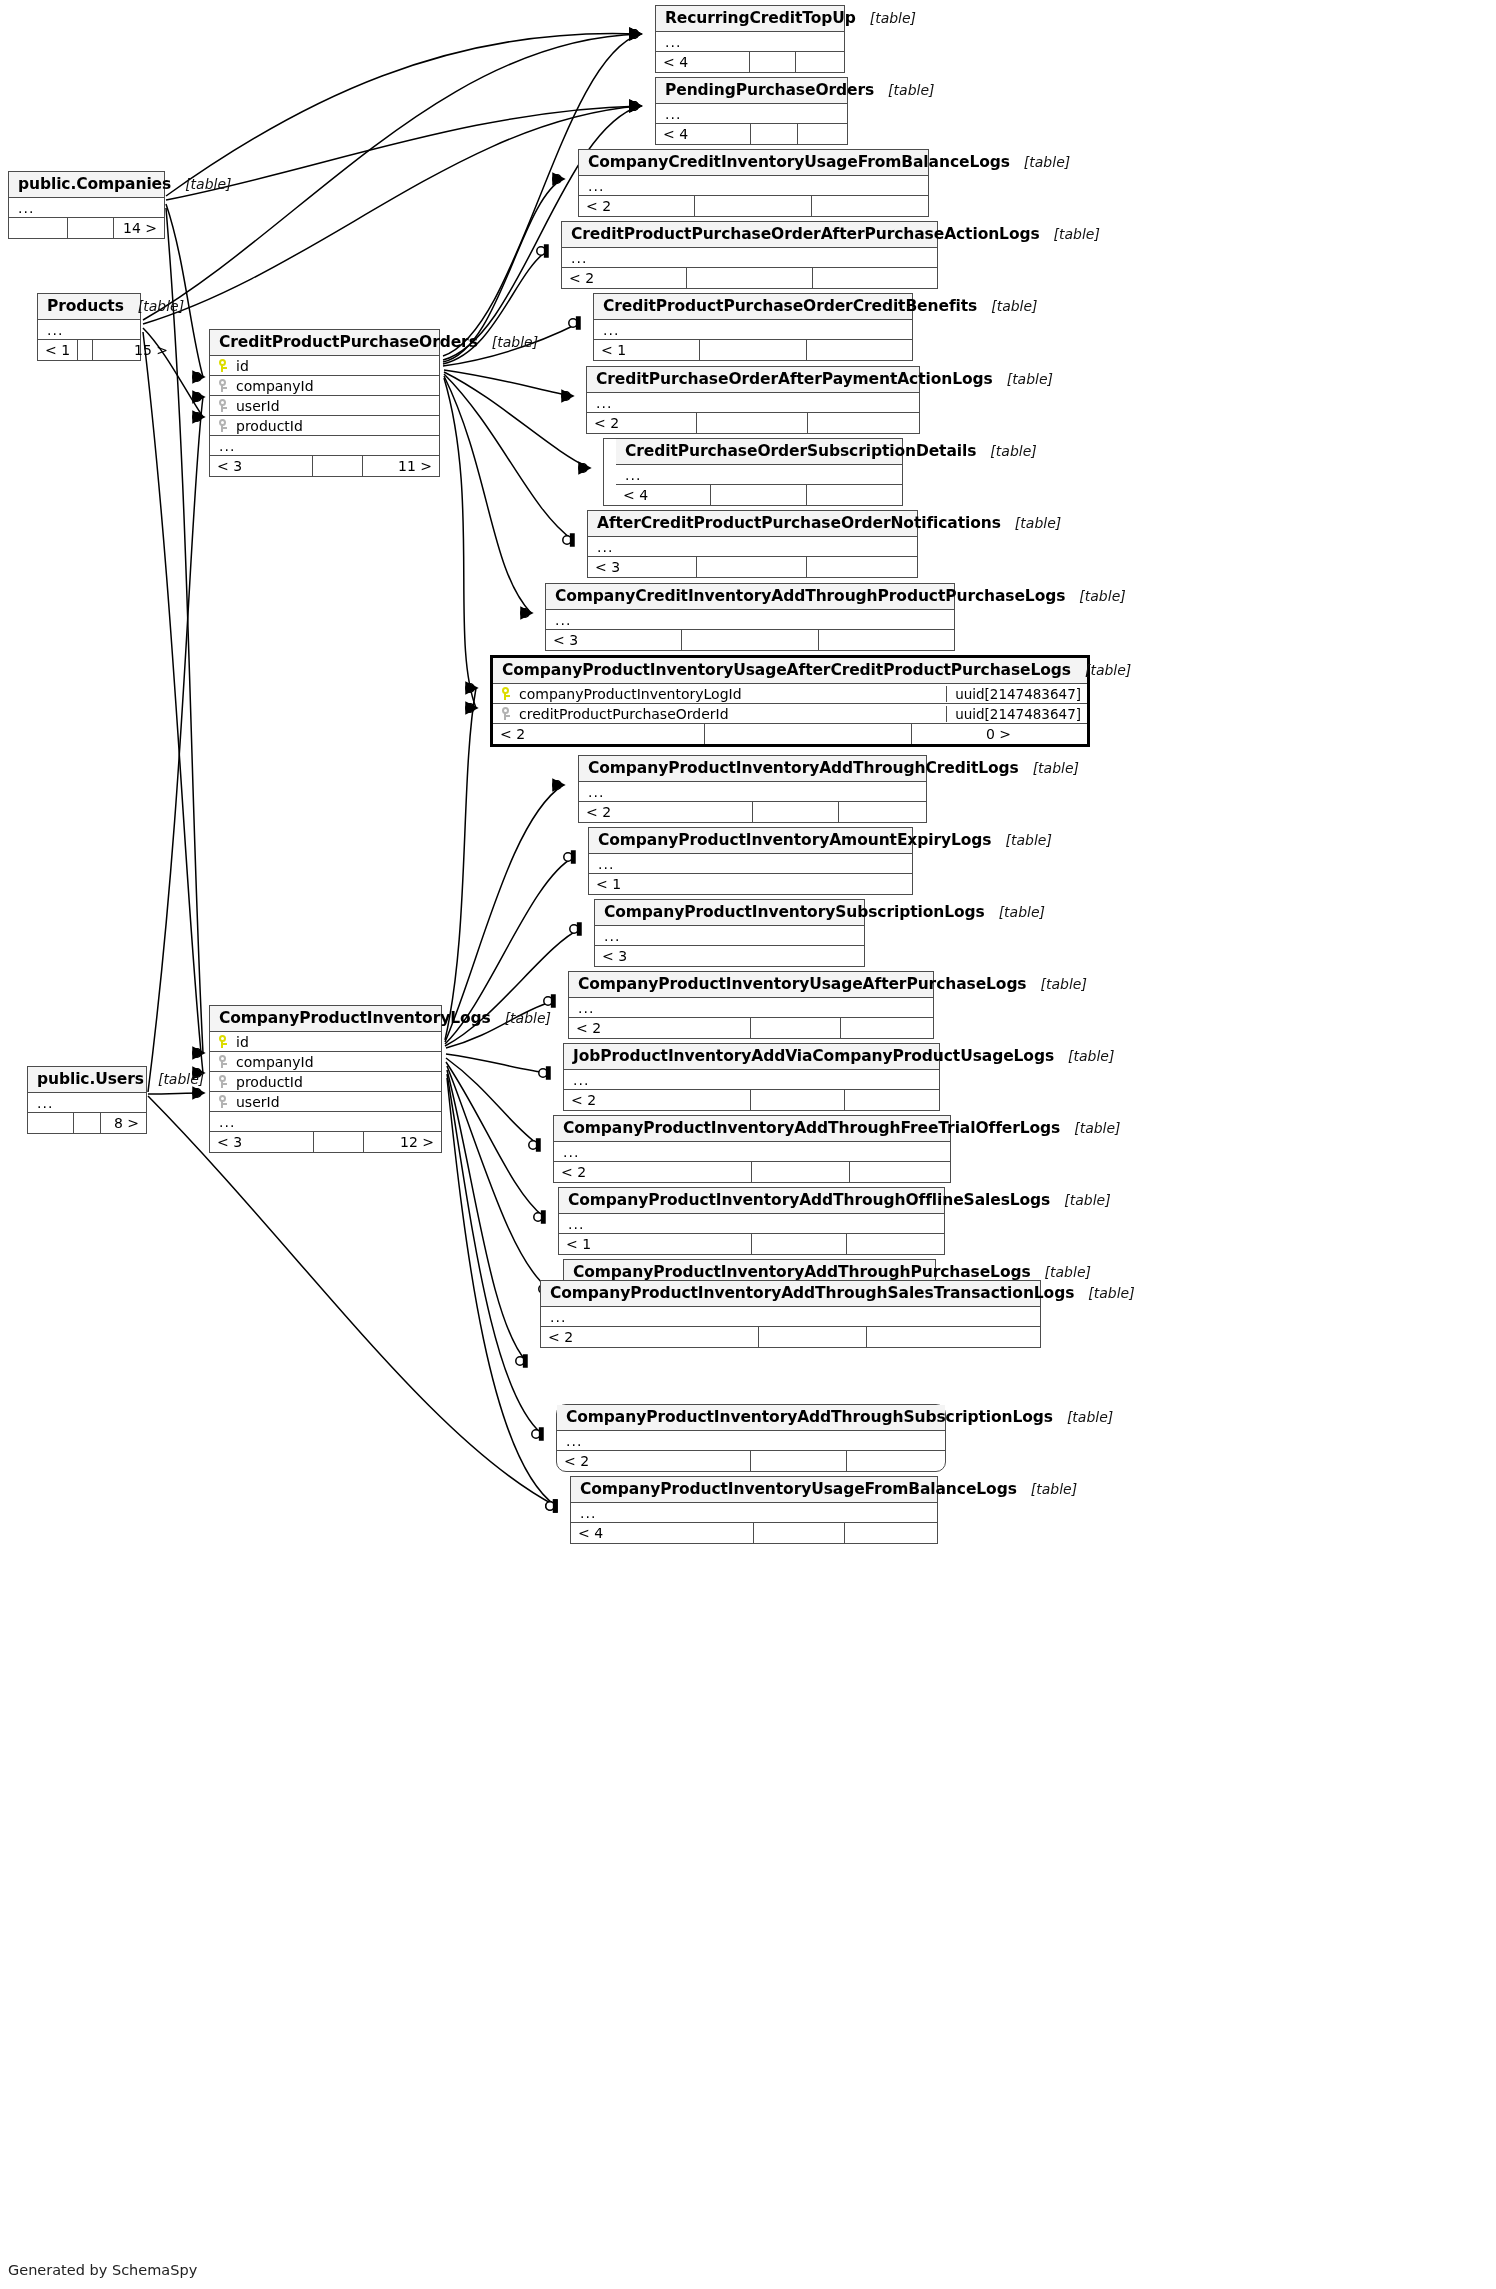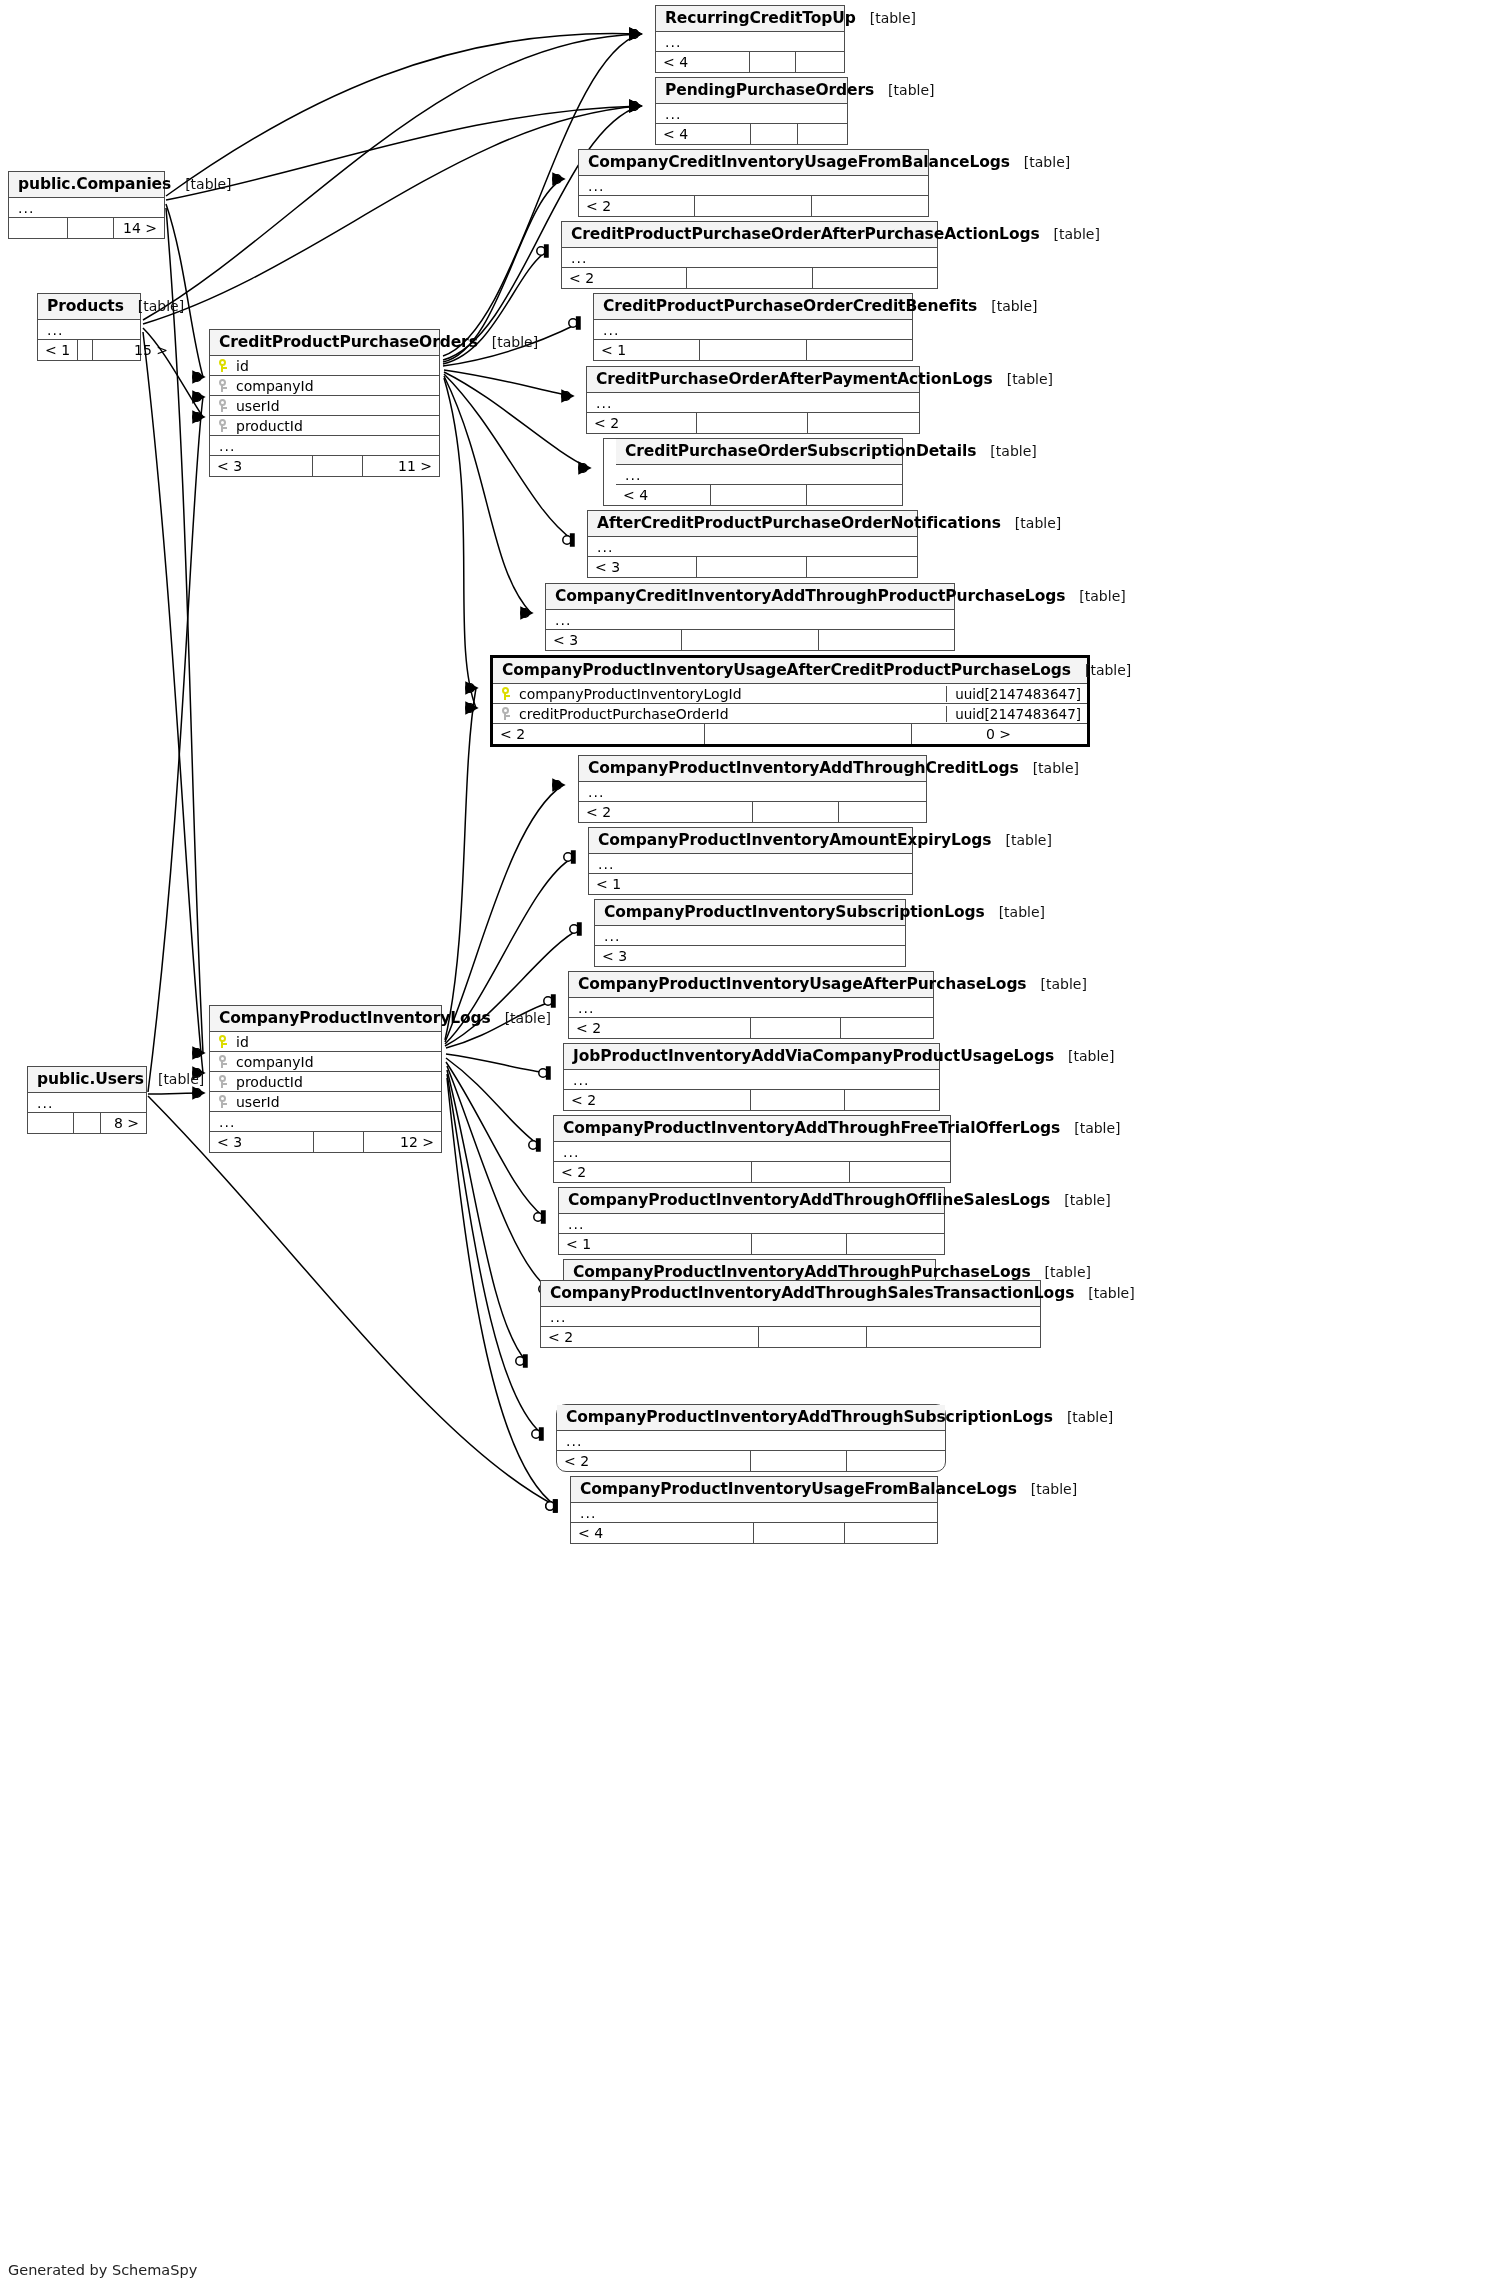--- a/index.html
+++ b/index.html
@@ -17,21 +17,21 @@
     position:absolute;background:#ffffff;border:1.5px solid #4d4d4d;
     box-sizing:border-box;
   }
   .tbl.focus{border:3px solid #000000;}
   .thead{
     background:#f4f4f4;border-bottom:1.5px solid #4d4d4d;
     display:flex;align-items:center;justify-content:space-between;
     padding:3px 9px 4px 9px;box-sizing:border-box;white-space:nowrap;
   }
   .tname{font-weight:bold;font-size:15.5px;color:#000;letter-spacing:-0.1px;}
-  .ttag{font-size:14px;color:#111;padding-left:14px;}
+  .ttag{font-size:14px;color:#111;padding-left:14px;font-style:italic;}
   .row{
     display:flex;align-items:center;border-bottom:1.5px solid #4d4d4d;
     box-sizing:border-box;height:20px;padding:0 0 0 7px;font-size:14px;color:#000;
   }
   .row.ell{padding-left:9px;letter-spacing:1px;}
   .colrow{height:20px;display:flex;align-items:center;border-bottom:1.5px solid #4d4d4d;box-sizing:border-box;}
   .keyslot{width:26px;display:flex;align-items:center;justify-content:center;flex:0 0 26px;}
   .cname{font-size:14px;color:#000;flex:1 1 auto;white-space:nowrap;}
   .ctype{font-size:13.5px;color:#000;padding:0 6px 0 8px;border-left:1.5px solid #4d4d4d;
          text-align:left;white-space:nowrap;flex:0 0 auto;}
@@ -312,21 +312,21 @@
     <div class="tbl" style="left: 588px; top: 827px; width: 325px;">
       <div class="thead">
         <span class="tname">CompanyProductInventoryAmountExpiryLogs</span>
         <span class="ttag">[table]</span>
       </div>
       <div class="row ell">...</div>
       <div class="foot">
         <div class="fl" style="width: 325px;">&lt; 1</div>
       </div>
     </div>
-    <div class="tbl" style="left: 594px; top: 899px; width: 312px;">
+    <div class="tbl" style="left: 594px; top: 899px; width: 271px;">
       <div class="thead">
         <span class="tname">CompanyProductInventorySubscriptionLogs</span>
         <span class="ttag">[table]</span>
       </div>
       <div class="row ell">...</div>
       <div class="foot">
         <div class="fl" style="width: 320px;">&lt; 3</div>
       </div>
     </div>
     <div class="tbl" style="left: 568px; top: 971px; width: 366px;">

